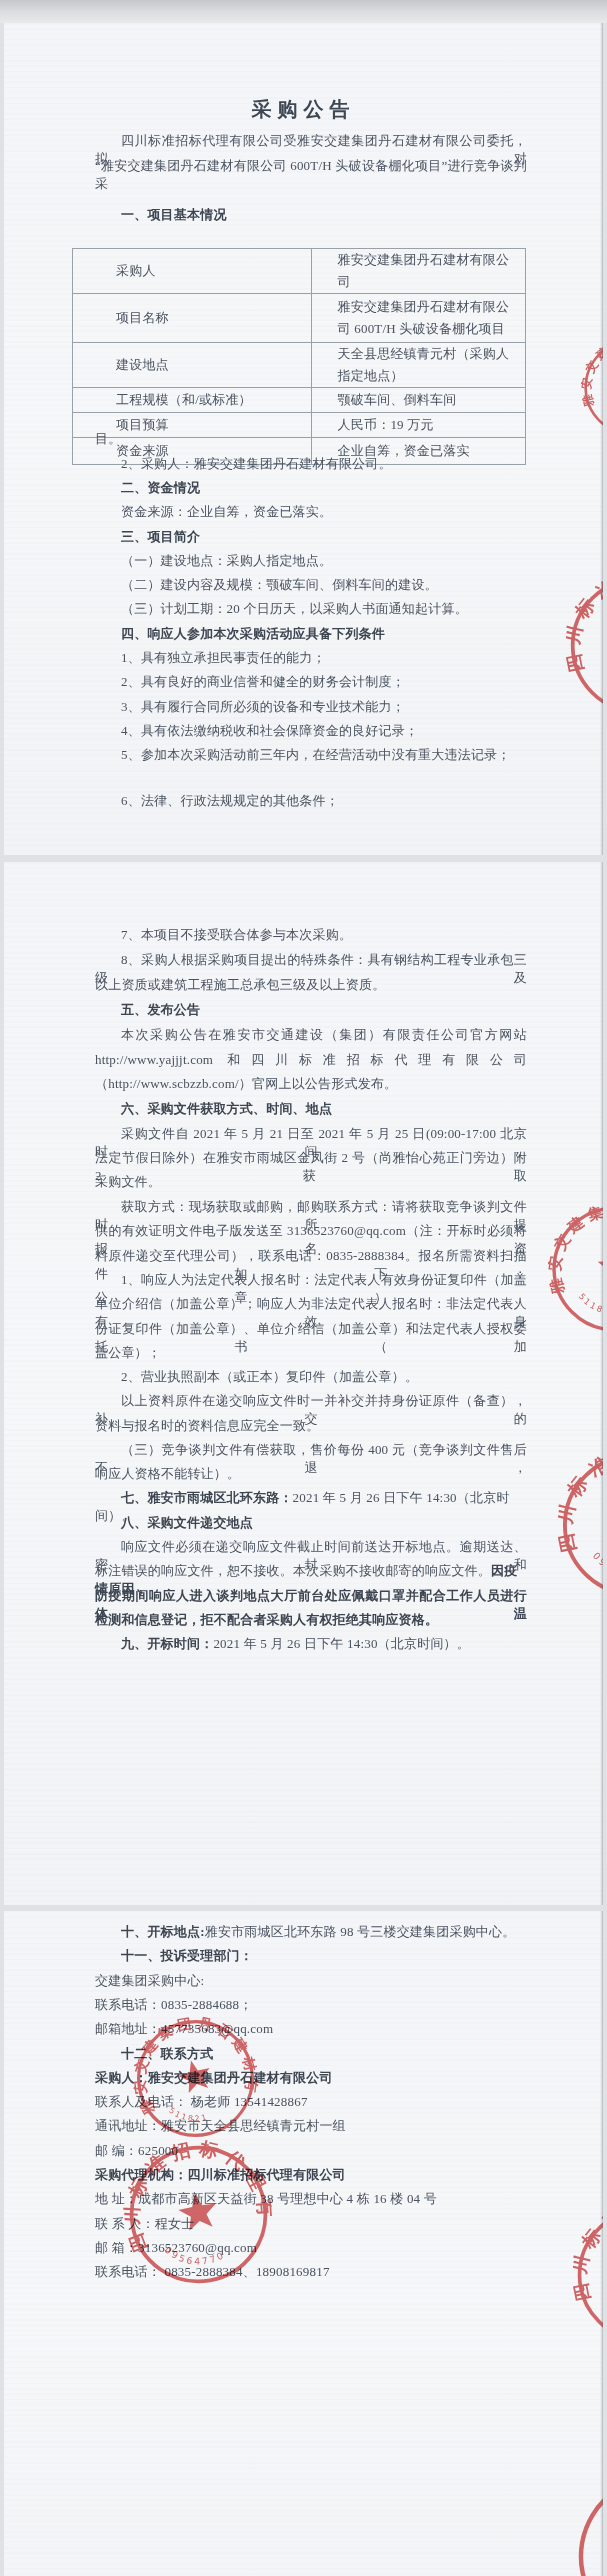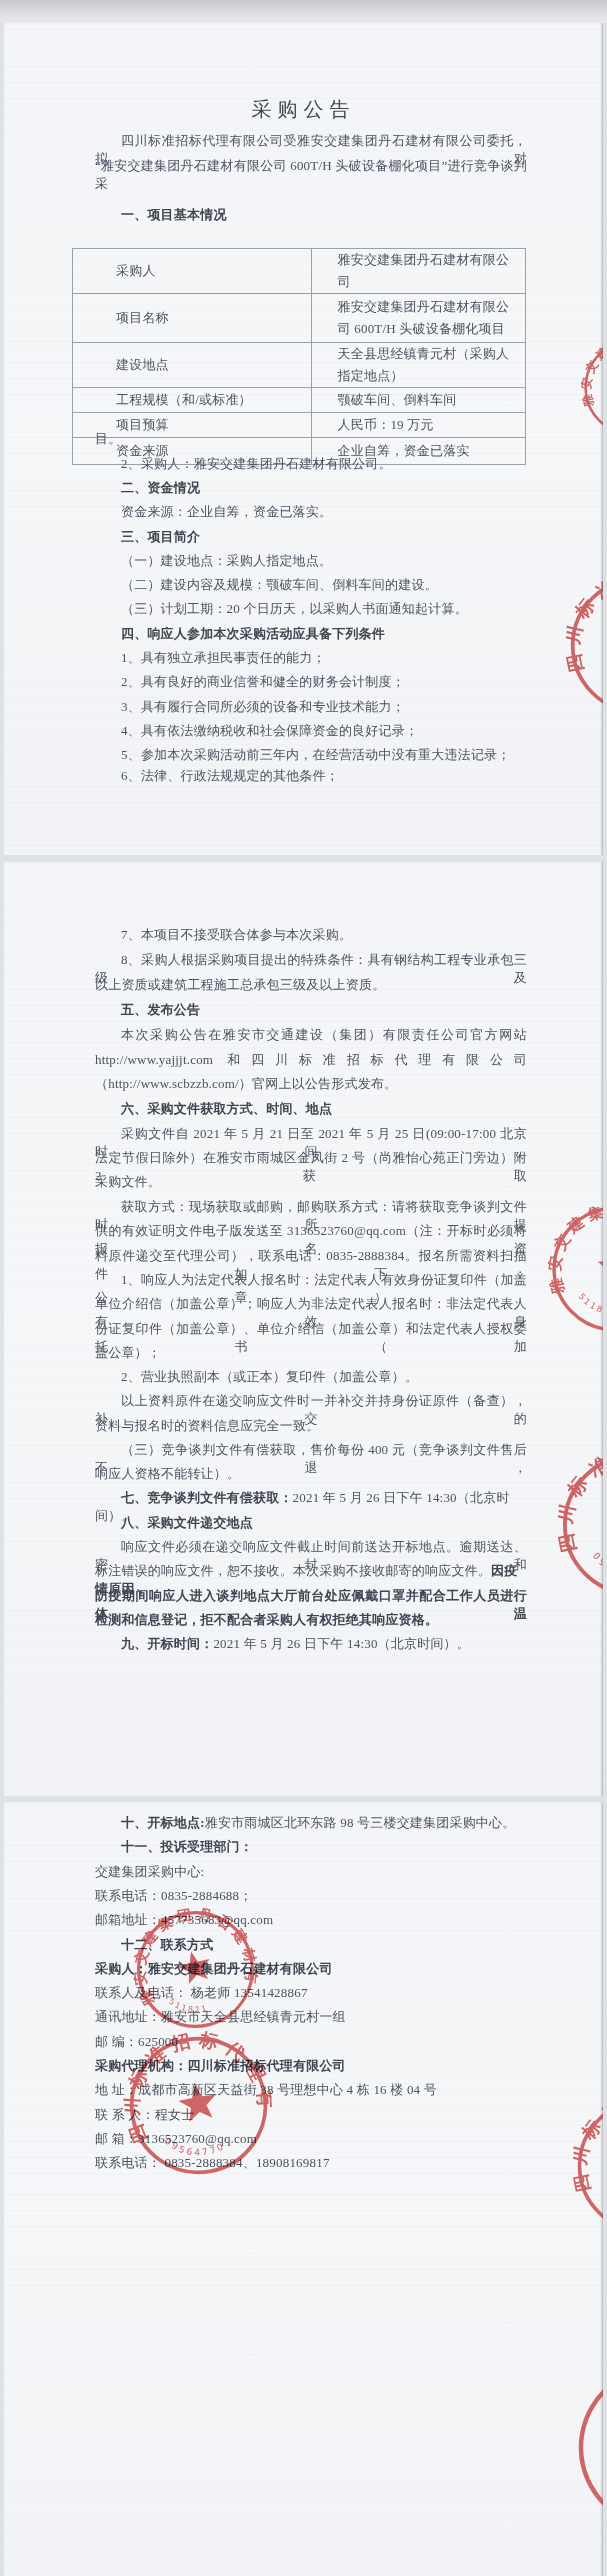--- a/index.html
+++ b/index.html
@@ -22,26 +22,26 @@
     overflow:hidden;
   }
   .page::after{
     content:"";
     position:absolute;
     top:0;right:0;bottom:0;width:3px;
     background:linear-gradient(90deg, rgba(0,0,0,0) 0%, rgba(90,95,105,0.18) 55%, rgba(70,75,85,0.38) 100%);
     pointer-events:none;
   }
   .page1{height:832px;margin-bottom:6.8px;}
-  .page2{height:934px;margin-bottom:6px;}
+  .page2{height:1043px;margin-bottom:6px;}
   .page3{height:828px;}
   .title{
     position:absolute;top:73px;left:0;right:0;
     text-align:center;
-    font-size:20px;font-weight:400;letter-spacing:6px;
+    font-size:20px;font-weight:700;letter-spacing:6px;
     color:#3e4754;
   }
   .ln{
     position:absolute;left:91px;right:76px;
     font-size:13px;line-height:18px;letter-spacing:0.2px;
     color:#49525f;
     white-space:normal;
   }
   .ind{text-indent:2em;}
   .b{font-weight:700;color:#3d4551;}
@@ -126,21 +126,21 @@
   <div class="ln ind" style="top:553px">（二）建设内容及规模：颚破车间、倒料车间的建设。</div>
   <div class="ln ind" style="top:577px">（三）计划工期：20 个日历天，以采购人书面通知起计算。</div>
 
   <div class="ln b ind" style="top:602px">四、响应人参加本次采购活动应具备下列条件</div>
 
   <div class="ln ind" style="top:626px">1、具有独立承担民事责任的能力；</div>
   <div class="ln ind" style="top:650px">2、具有良好的商业信誉和健全的财务会计制度；</div>
   <div class="ln ind" style="top:675px">3、具有履行合同所必须的设备和专业技术能力；</div>
   <div class="ln ind" style="top:699px">4、具有依法缴纳税收和社会保障资金的良好记录；</div>
   <div class="ln ind" style="top:723px">5、参加本次采购活动前三年内，在经营活动中没有重大违法记录；</div>
-  <div class="ln ind" style="top:744px">6、法律、行政法规规定的其他条件；</div>
+  <div class="ln ind" style="top:769px">6、法律、行政法规规定的其他条件；</div>
 
   <svg class="stamp" style="left:577px;top:313px;width:103px;height:103px" viewBox="0 0 176 176">
     <circle class="s-ring" cx="88" cy="88" r="80"></circle>
     <path id="ra1" class="s-path" d="M 22,118 A 72,72 0 1 1 154,118"></path>
     <text class="s-text s14"><textPath href="#ra1">雅安交建集团丹石建材有限公司</textPath></text>
     <polygon class="s-star" points="88,62 93.9,77.9 110.8,78.6 97.5,89.1 102.1,105.4 88,96 73.9,105.4 78.5,89.1 65.2,78.6 82.1,77.9"></polygon>
   </svg>
   <svg class="stamp" style="left:562px;top:549px;width:147px;height:147px" viewBox="0 0 176 176">
     <circle class="s-ring" cx="88" cy="88" r="80"></circle>
     <path id="ra2" class="s-path" d="M 22,118 A 72,72 0 1 1 154,118"></path>
@@ -174,21 +174,21 @@
   <div class="ln" style="top:482px">盖公章）；</div>
 
   <div class="ln ind" style="top:506px">2、营业执照副本（或正本）复印件（加盖公章）。</div>
 
   <div class="ln ind j" style="top:530px">以上资料原件在递交响应文件时一并补交并持身份证原件（备查），补交的</div>
   <div class="ln" style="top:555px">资料与报名时的资料信息应完全一致。</div>
 
   <div class="ln ind j" style="top:579px">（三）竞争谈判文件有偿获取，售价每份 400 元（竞争谈判文件售后不退，</div>
   <div class="ln" style="top:603px">响应人资格不能转让）。</div>
 
-  <div class="ln ind" style="top:627px"><span class="b">七、竞争谈判文件有偿获取：</span><span>2021 年 5 月 26 日下午 14:30（北京时间）。</span></div>
+  <div class="ln ind" style="top:627px"><span class="b">七、雅安市雨城区北环东路：</span><span>2021 年 5 月 26 日下午 14:30（北京时间）。</span></div>
 
   <div class="ln b ind" style="top:652px">八、采购文件递交地点</div>
   <div class="ln ind j" style="top:676px">响应文件必须在递交响应文件截止时间前送达开标地点。逾期送达、密封和</div>
   <div class="ln" style="top:700px"><span>标注错误的响应文件，恕不接收。本次采购不接收邮寄的响应文件。</span><span class="b">因疫情原因，</span></div>
   <div class="ln b j" style="top:725px">防疫期间响应人进入谈判地点大厅前台处应佩戴口罩并配合工作人员进行体温</div>
   <div class="ln b" style="top:749px">检测和信息登记，拒不配合者采购人有权拒绝其响应资格。</div>
 
   <div class="ln ind" style="top:773px"><span class="b">九、开标时间：</span><span>2021 年 5 月 26 日下午 14:30（北京时间）。</span></div>
 
   <svg class="stamp" style="left:544px;top:340px;width:134px;height:134px" viewBox="0 0 176 176">

